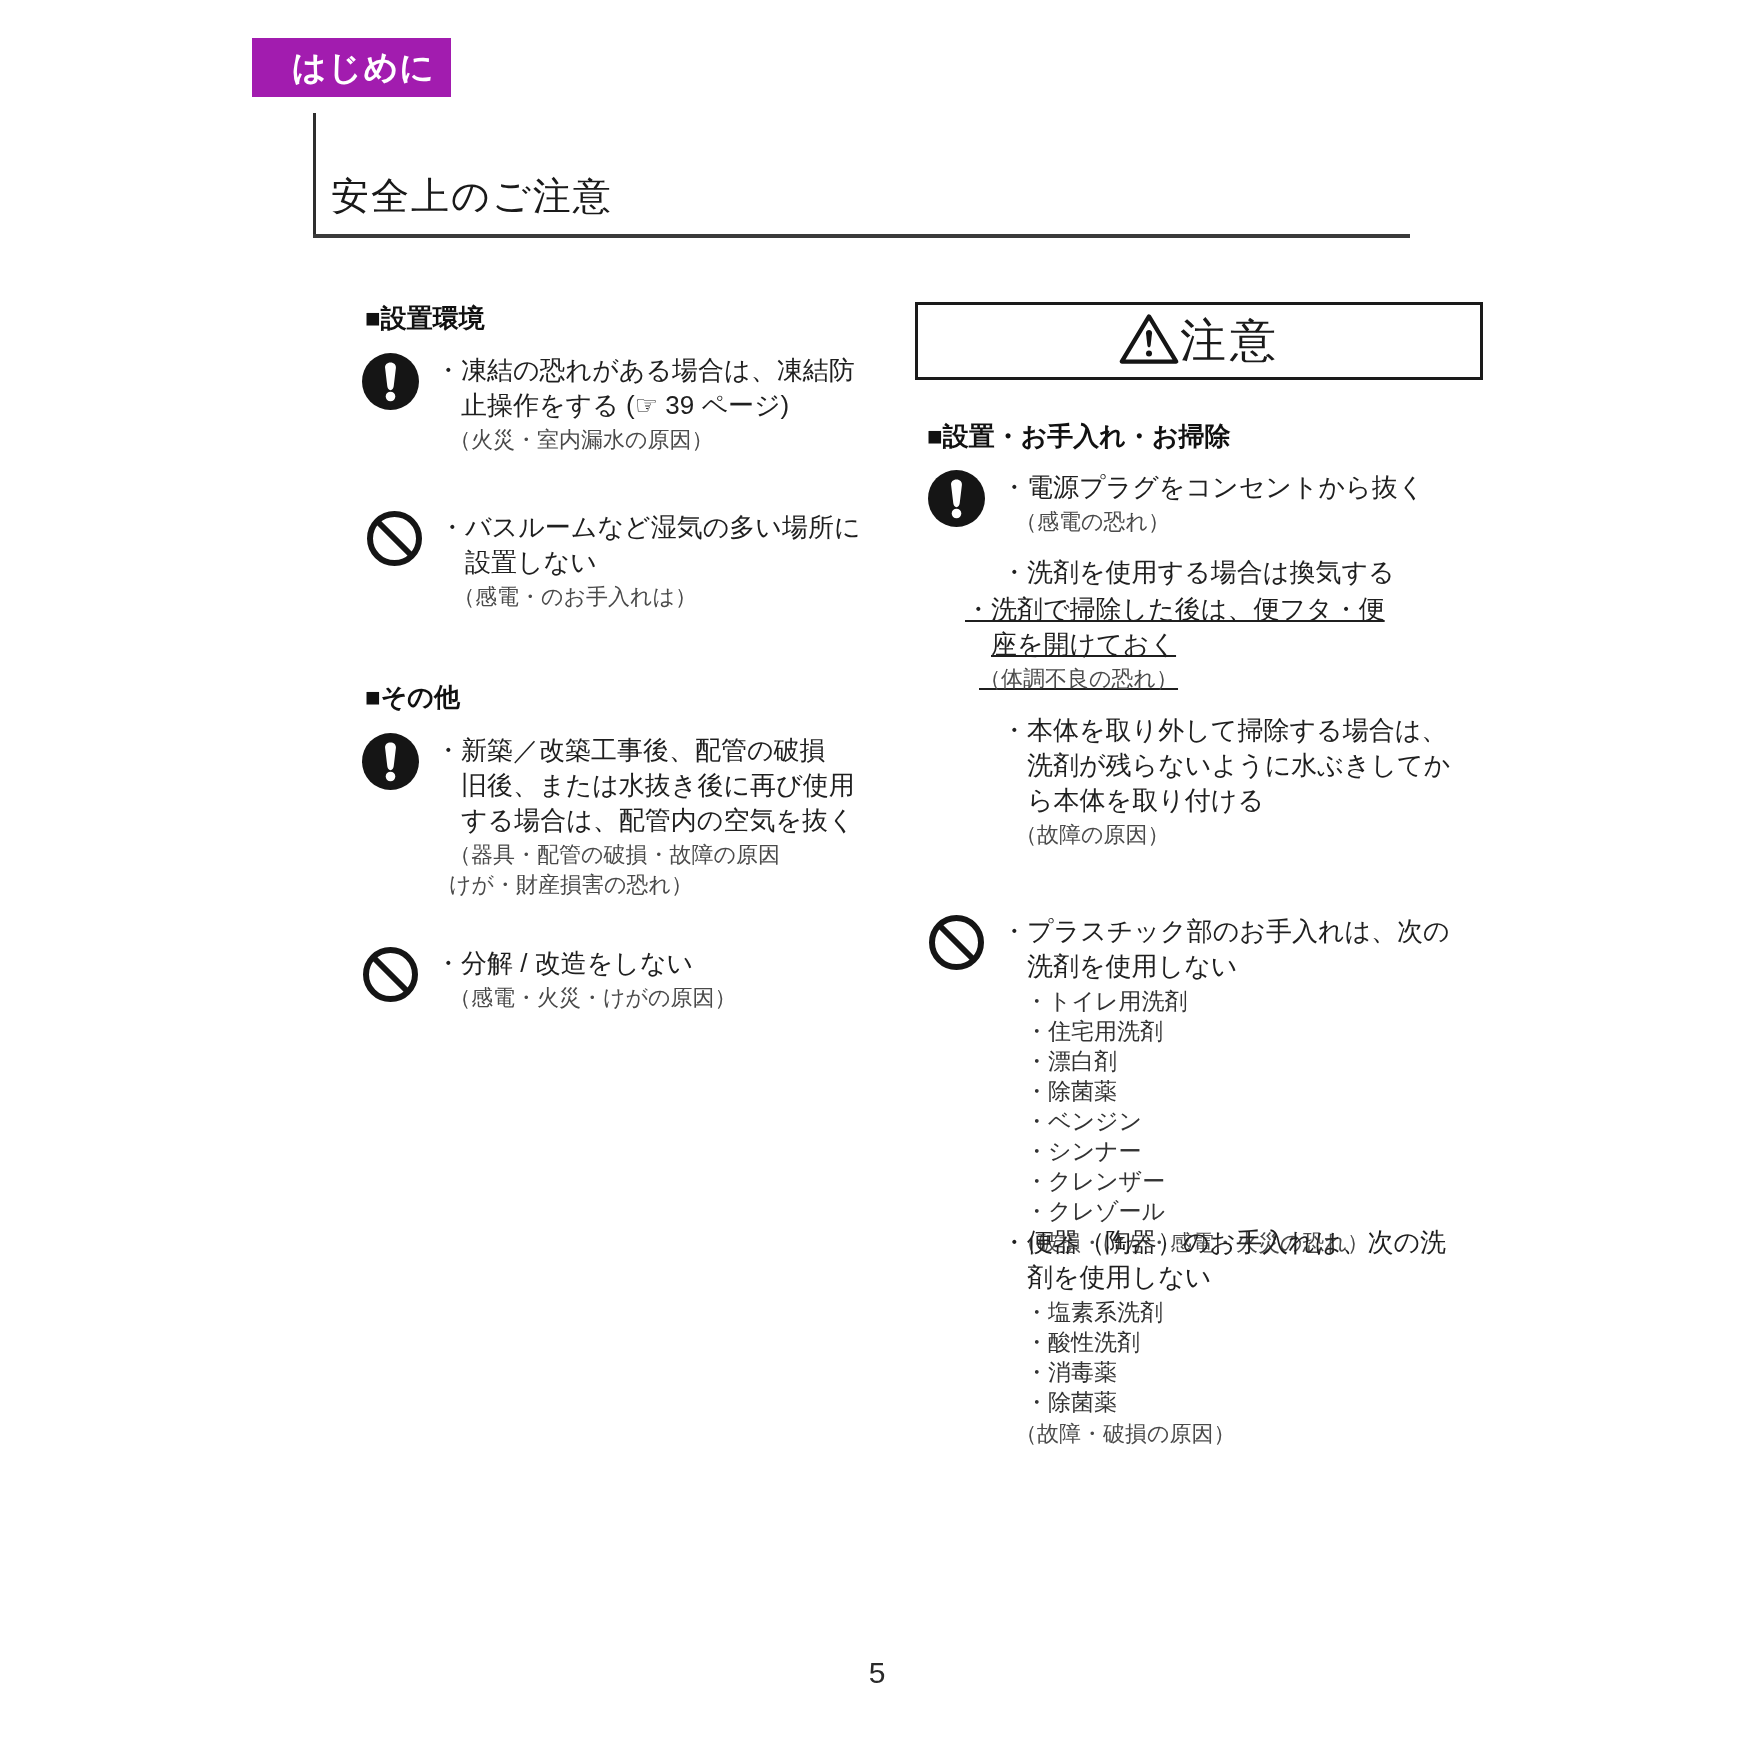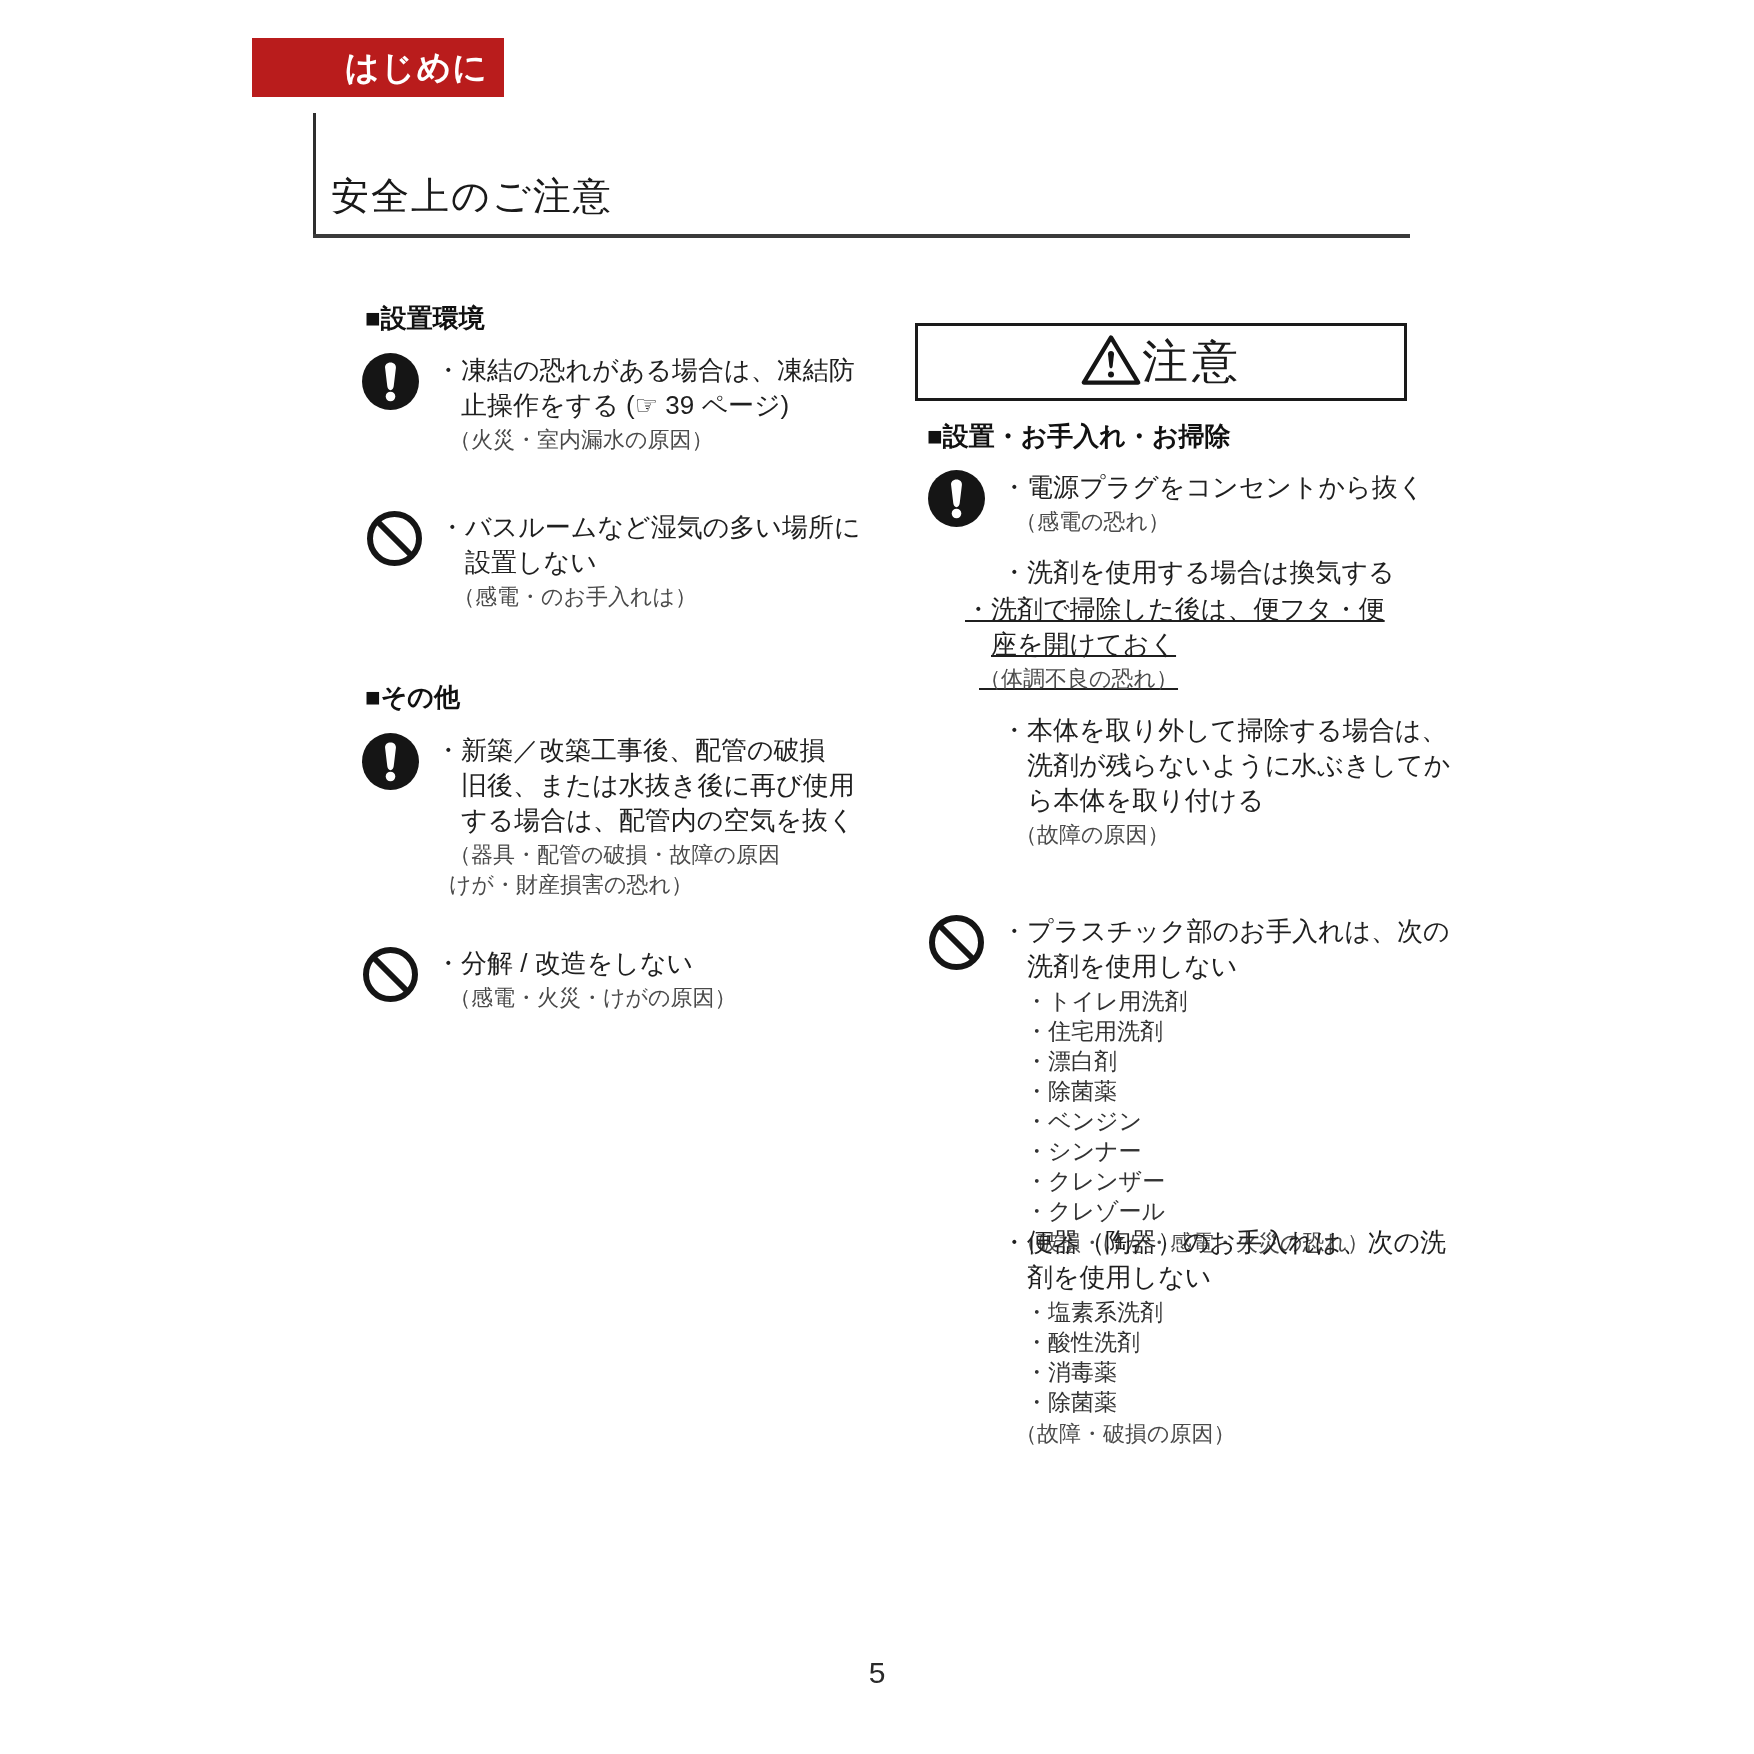--- a/index.html
+++ b/index.html
@@ -3,35 +3,35 @@
 <meta charset="utf-8">
 <style>
   html,body{margin:0;padding:0;}
   body{
     width:1754px;height:1754px;position:relative;background:#ffffff;
     font-family:"Liberation Sans","DejaVu Sans",sans-serif;
     color:#1f1f1f;overflow:hidden;
   }
   
   .tab{
-    position:absolute;left:252px;top:38px;width:252px;height:59px;
-    background:#b91c1c;color:#ffffff;display:flex;align-items:center;justify-content:flex-end;
+    position:absolute;left:252px;top:38px;width:199px;height:59px;
+    background:#a21caf;color:#ffffff;display:flex;align-items:center;justify-content:flex-end;
     padding-right:16px;box-sizing:border-box;
     font-size:34px;font-weight:bold;letter-spacing:1px;
   }
   
   .title-vline{position:absolute;left:313px;top:113px;width:3px;height:122px;background:#2e2e2e;}
   .page-title{
     position:absolute;left:331px;top:172px;margin:0;
     font-size:38px;font-weight:500;letter-spacing:2px;color:#1a1a1a;line-height:48px;
   }
   .title-rule{position:absolute;left:313px;top:234px;width:1097px;height:4px;background:#3a3a3a;}
   
   .caution-box{
-    position:absolute;left:915px;top:323px;width:492px;height:78px;box-sizing:border-box;
+    position:absolute;left:915px;top:302px;width:568px;height:78px;box-sizing:border-box;
     border:3px solid #1a1a1a;display:flex;align-items:center;justify-content:center;
   }
   .caution-label{font-size:46px;font-weight:500;letter-spacing:4px;color:#1a1a1a;}
   
   .colhead{position:absolute;font-size:26px;font-weight:bold;color:#111;line-height:32px;}
   
   .item{position:absolute;display:flex;}
   .icon-slot{flex:0 0 73px;width:73px;}
   .icon-slot svg{display:block;}
   .body{flex:0 0 auto;}

